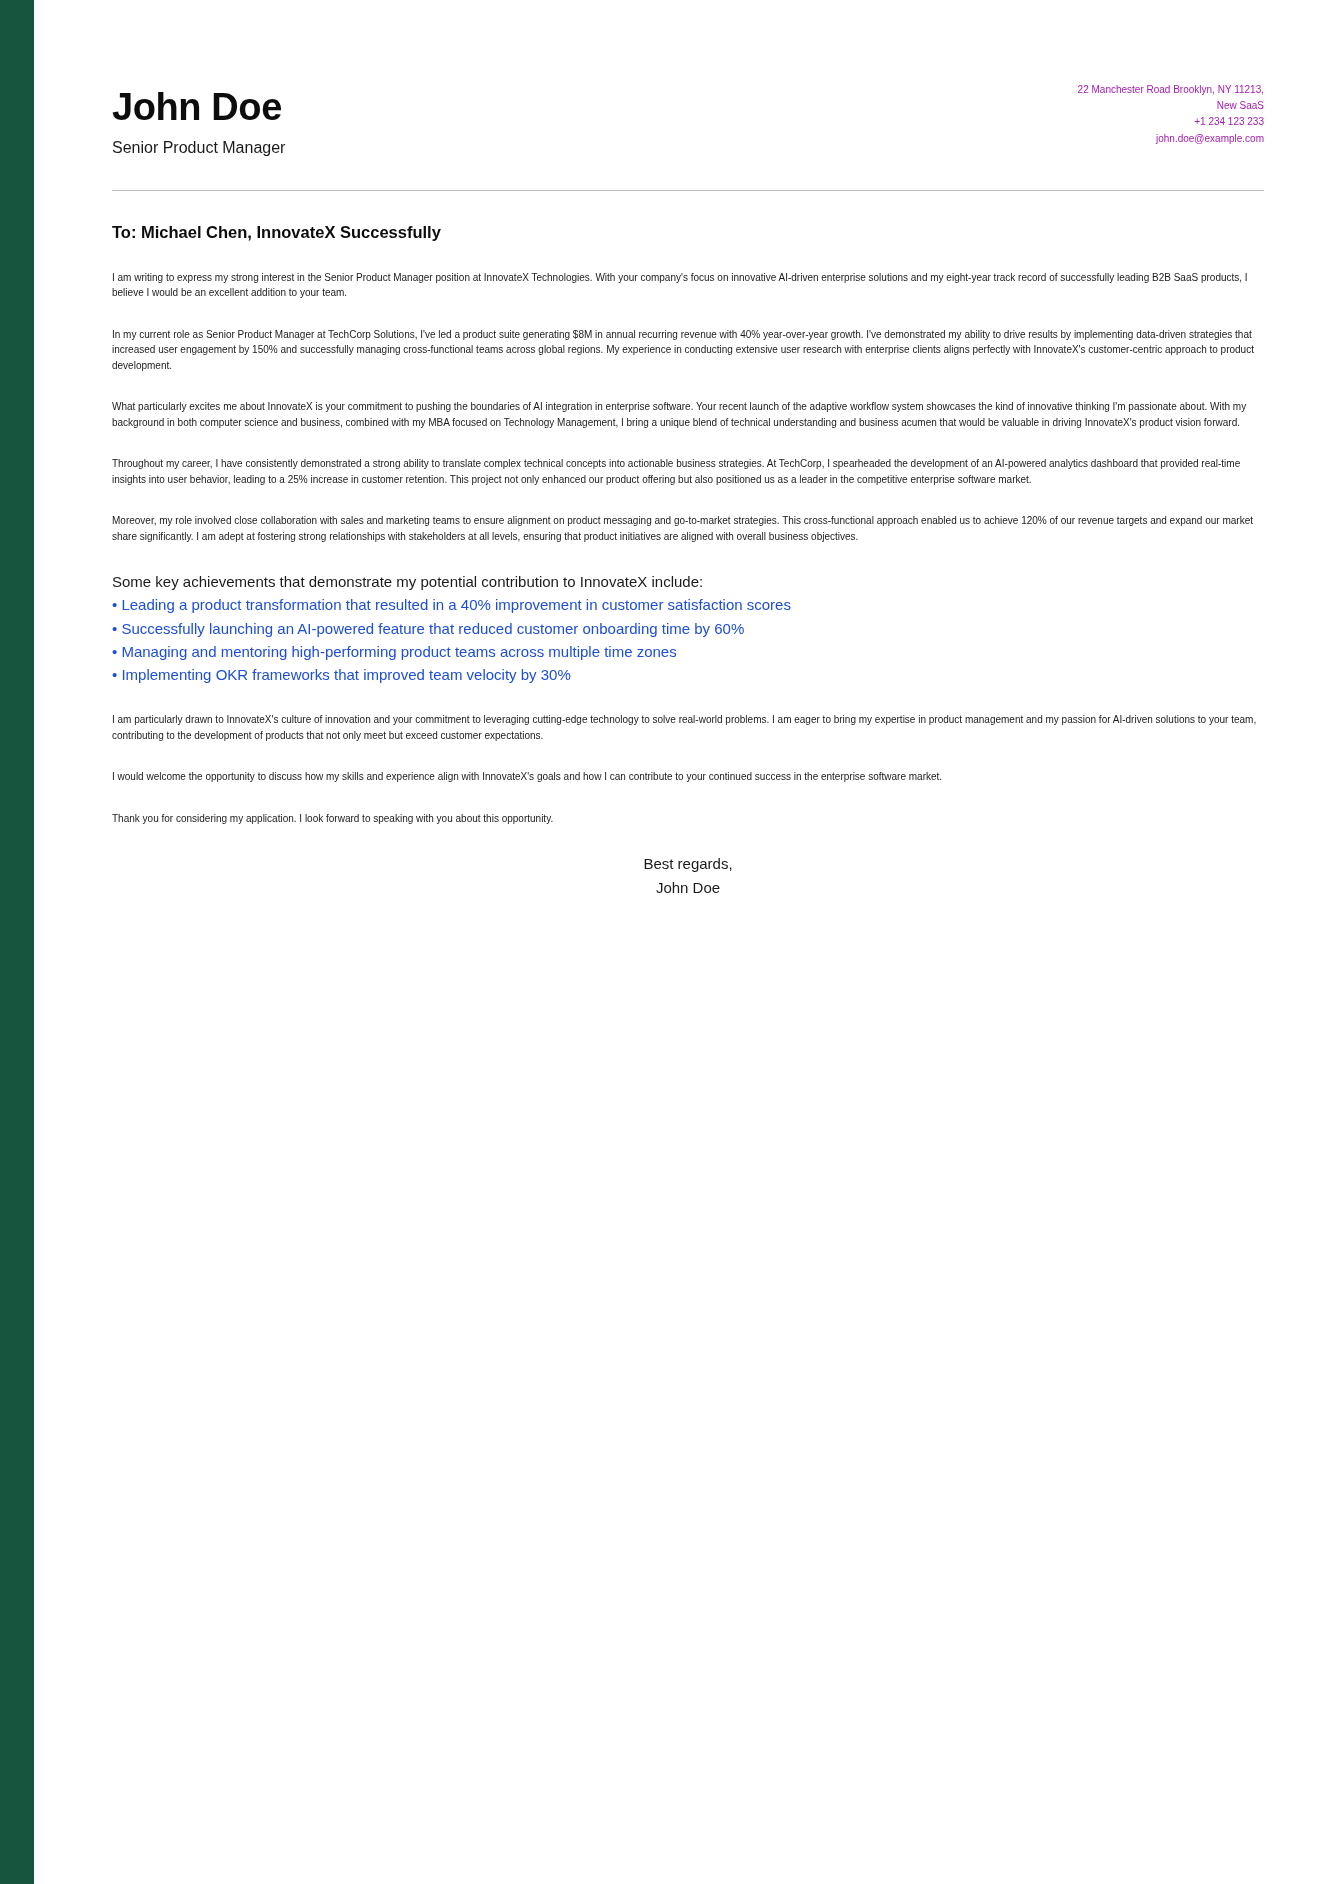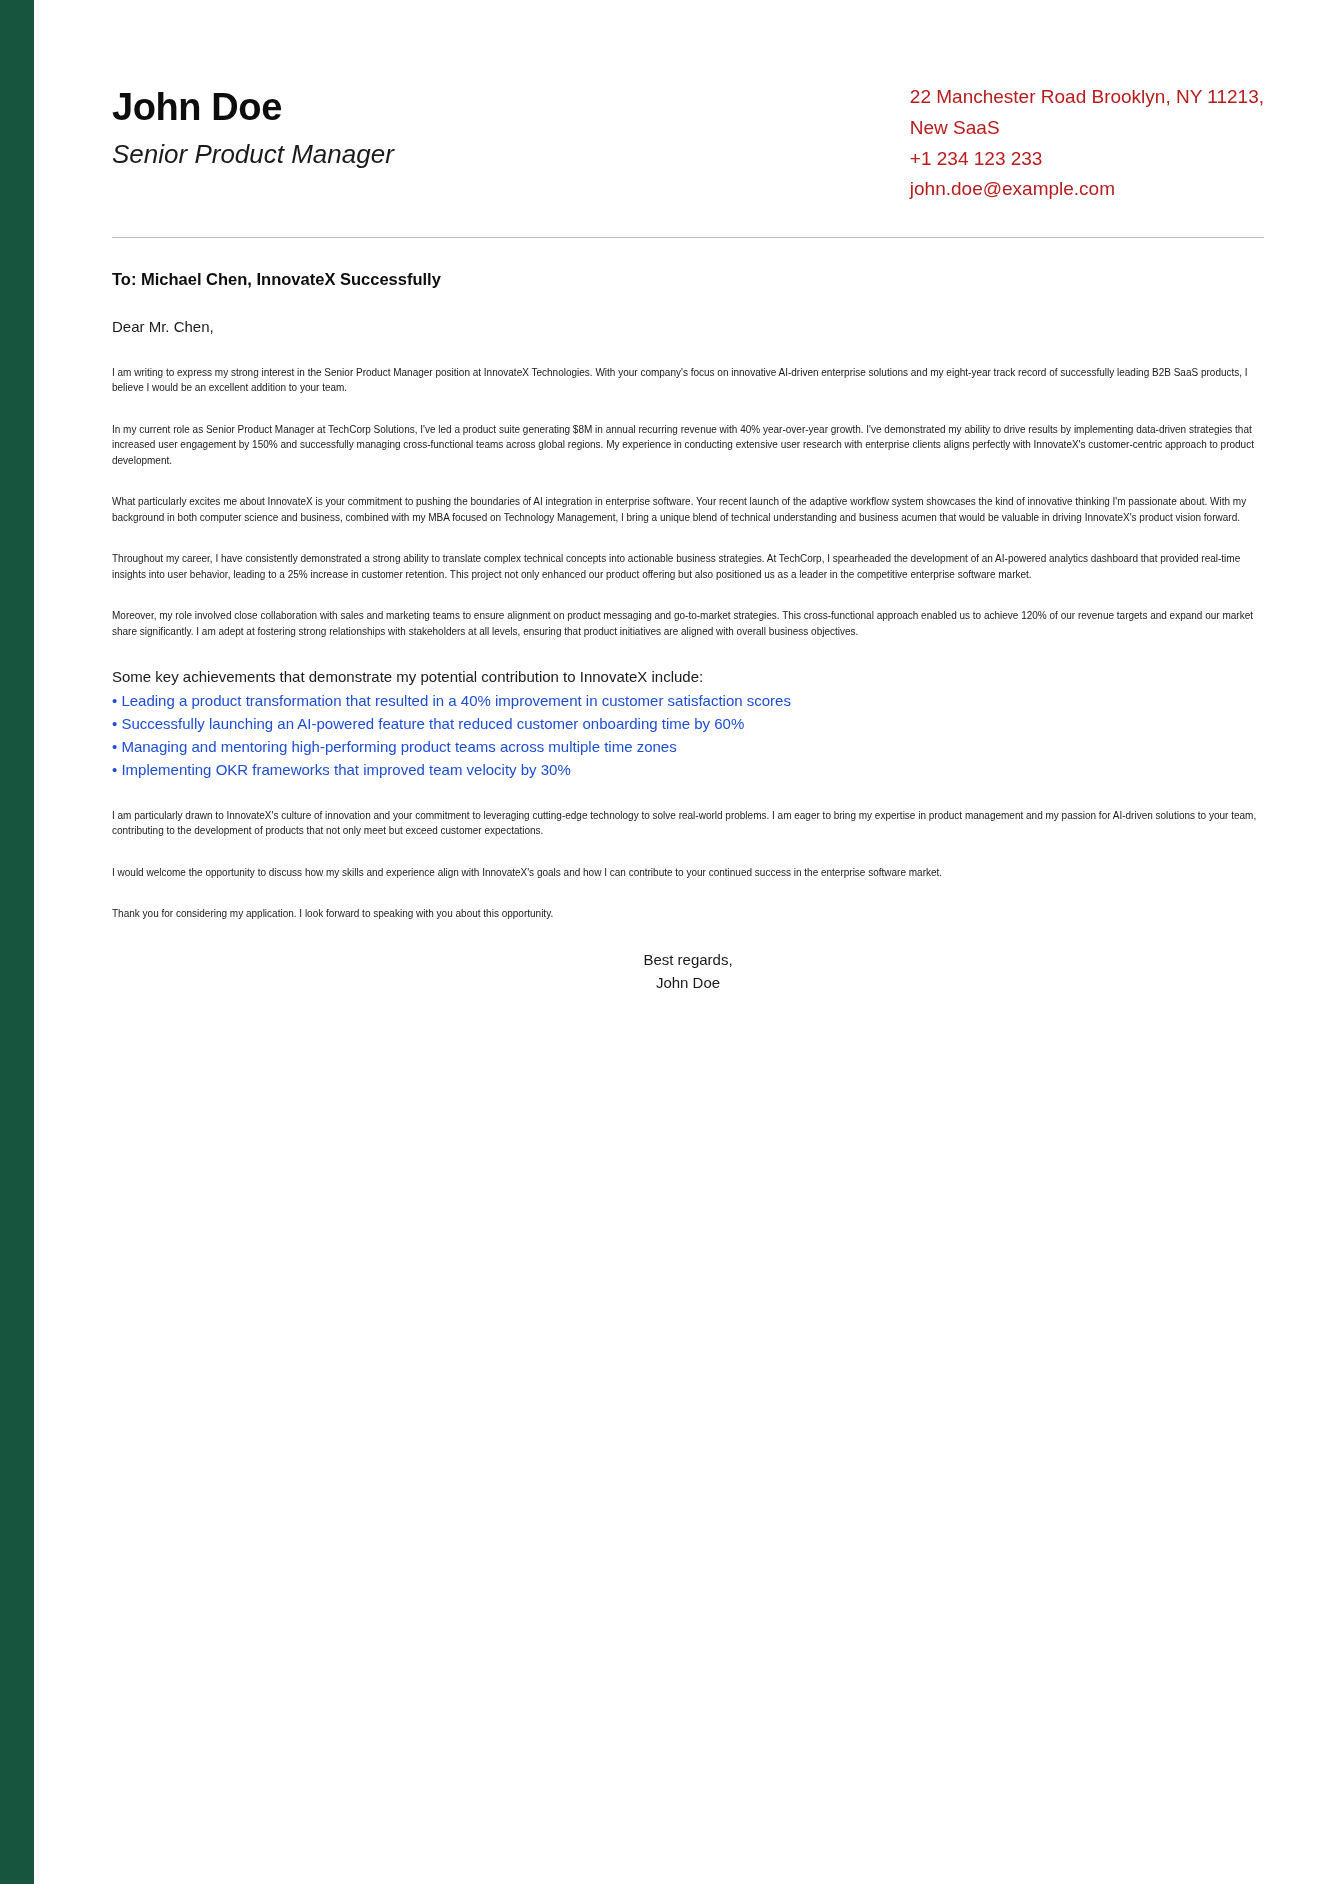--- a/index.html
+++ b/index.html
@@ -50,31 +50,31 @@
   }
   .full-name {
     font-size: 38px;
     font-weight: bold;
     letter-spacing: -0.4px;
     line-height: 1.12;
     color: #0d0d0d;
     margin: 0;
   }
   .job-title {
-    font-size: 26px;
+    font-size: 16px;
     font-weight: 400;
     color: #1b1b1b;
     line-height: 1.3;
     margin: 9px 0 0 0;
-    font-style: italic;
   }
   .contact {
-    font-size: 19px;
+    text-align: right;
+    font-size: 10px;
     line-height: 1.62;
-    color: #b91c1c;
+    color: #a21caf;
     padding-top: 4px;
   }
   .contact div {
     white-space: nowrap;
   }
   .divider {
     border: 0;
     border-top: 1px solid #b9bfbe;
     margin: 32px 0 0 0;
   }
@@ -151,21 +151,20 @@
         <div>john.doe@example.com</div>
       </div>
     </div>
 
     <hr class="divider">
 
     <div class="letter">
 
       <div class="recipient">To: Michael Chen, InnovateX Successfully</div>
 
-      <div class="salutation">Dear Mr. Chen,</div>
 
       <p class="para">I am writing to express my strong interest in the Senior Product Manager position at InnovateX Technologies. With your company's focus on innovative AI-driven enterprise solutions and my eight-year track record of successfully leading B2B SaaS products, I believe I would be an excellent addition to your team.</p>
       <p class="para">In my current role as Senior Product Manager at TechCorp Solutions, I've led a product suite generating $8M in annual recurring revenue with 40% year-over-year growth. I've demonstrated my ability to drive results by implementing data-driven strategies that increased user engagement by 150% and successfully managing cross-functional teams across global regions. My experience in conducting extensive user research with enterprise clients aligns perfectly with InnovateX's customer-centric approach to product development.</p>
       <p class="para">What particularly excites me about InnovateX is your commitment to pushing the boundaries of AI integration in enterprise software. Your recent launch of the adaptive workflow system showcases the kind of innovative thinking I'm passionate about. With my background in both computer science and business, combined with my MBA focused on Technology Management, I bring a unique blend of technical understanding and business acumen that would be valuable in driving InnovateX's product vision forward.</p>
       <p class="para">Throughout my career, I have consistently demonstrated a strong ability to translate complex technical concepts into actionable business strategies. At TechCorp, I spearheaded the development of an AI-powered analytics dashboard that provided real-time insights into user behavior, leading to a 25% increase in customer retention. This project not only enhanced our product offering but also positioned us as a leader in the competitive enterprise software market.</p>
       <p class="para">Moreover, my role involved close collaboration with sales and marketing teams to ensure alignment on product messaging and go-to-market strategies. This cross-functional approach enabled us to achieve 120% of our revenue targets and expand our market share significantly. I am adept at fostering strong relationships with stakeholders at all levels, ensuring that product initiatives are aligned with overall business objectives.</p>
 
       <div class="bullet-intro">Some key achievements that demonstrate my potential contribution to InnovateX include:</div>
       <ul class="bullet-list">
         <li>• Leading a product transformation that resulted in a 40% improvement in customer satisfaction scores</li>

